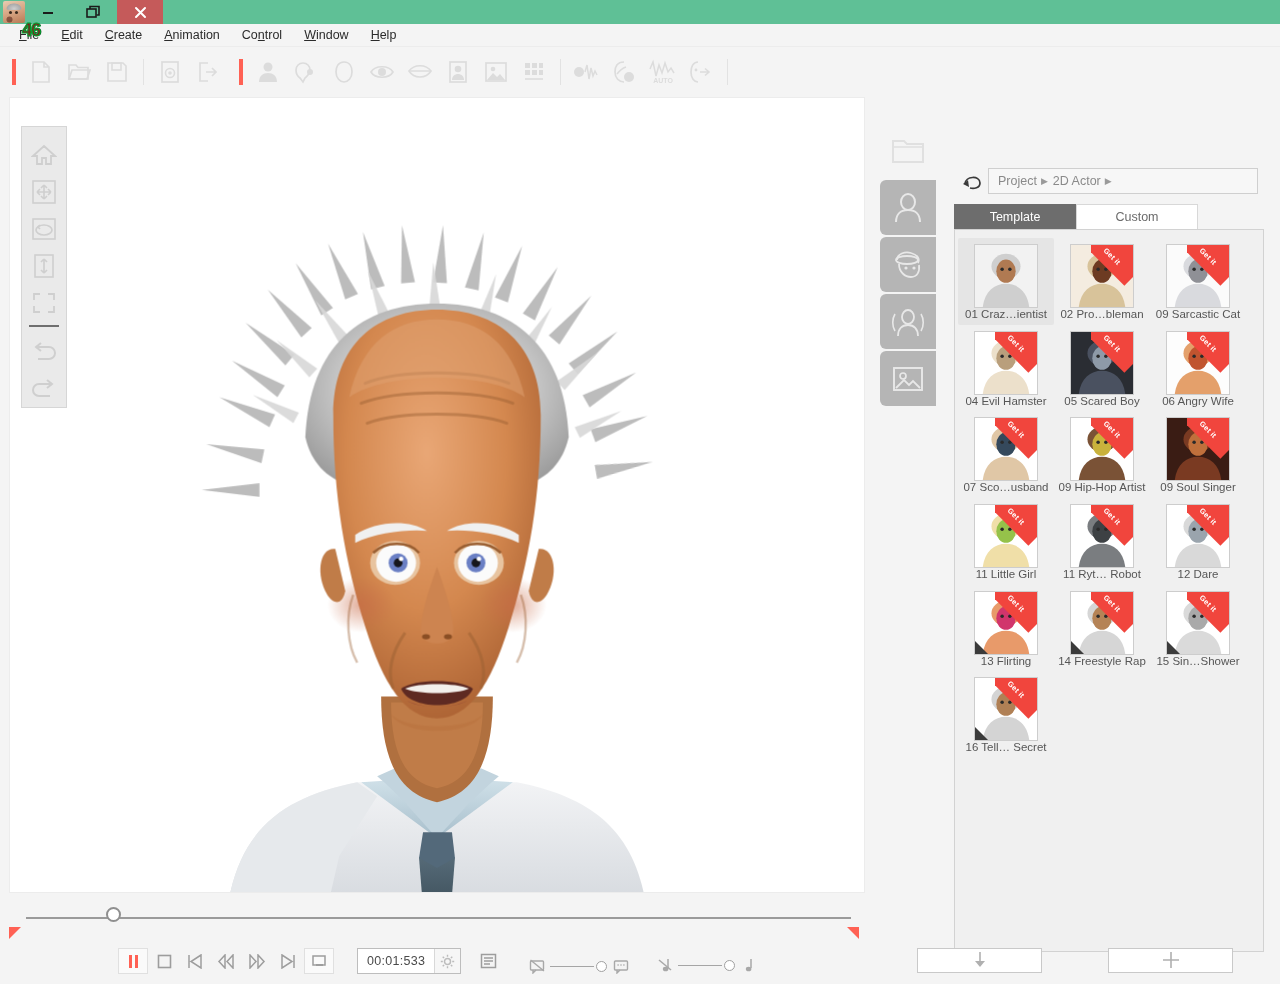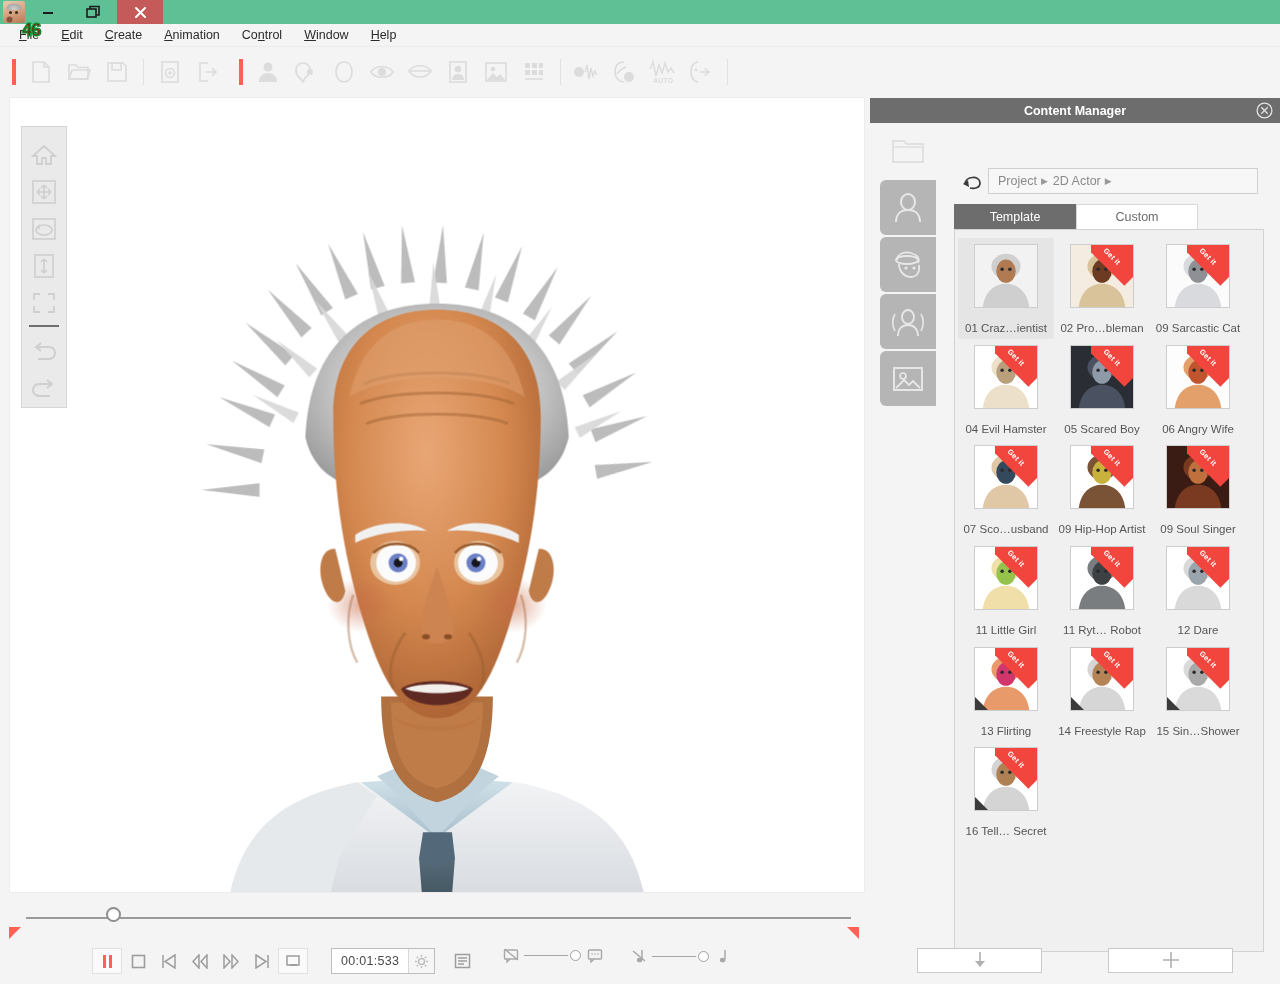--- a/index.html
+++ b/index.html
@@ -112,21 +112,21 @@
   #marker-out {
     left: 847px; top: 927px; border-right: 12px solid #ff6154;
     border-bottom: 12px solid transparent;
   }
 
   
   #transport {
     position: absolute; left: 0; top: 938px; width: 866px; height: 46px;
     display: flex; align-items: center;
   }
-  #transport-inner { display: flex; align-items: flex-start; margin-left: 92px; }
+  #transport-inner { display: flex; align-items: flex-end; margin-left: 118px; }
   .tp-btn {
     width: 30px; height: 26px; display: flex; align-items: center; justify-content: center;
     color: #9d9d9d; margin-right: 1px;
   }
   .tp-btn.boxed { border: 1px solid #e0e0e0; background: #fafafa; }
   #tp-pause { color: #ff6154; }
   .tp-gap { width: 22px; }
   #timecode-wrap {
     display: flex; align-items: center; border: 1px solid #bdbdbd; background: #fff;
     height: 26px; margin-right: 12px;
@@ -213,21 +213,21 @@
   }
   .badge span {
     position: absolute; right: 1px; top: 7px; width: 40px; transform: rotate(45deg);
     font-size: 7.5px; color: #fff; text-align: center; font-weight: bold; letter-spacing:.2px;
   }
   .corner-tri {
     position: absolute; left: 0; bottom: 0; width: 0; height: 0;
     border-left: 13px solid #3b3b3b; border-top: 13px solid transparent;
   }
   .cell-label {
-    font-size: 11.5px; color: #565656; margin-top: 14px; white-space: nowrap;
+    font-size: 11.5px; color: #565656; margin-top: 0; white-space: nowrap;
     text-align: center; line-height: 1.1;
   }
   #cm-footer {
     position: absolute; left: 0; bottom: 0; width: 410px; height: 48px;
     display: flex; align-items: center; justify-content: space-around; padding: 0 14px;
   }
   .cm-fbtn {
     width: 125px; height: 25px; border: 1px solid #c9c9c9; background: #fff;
     display: flex; align-items: center; justify-content: center; color: #b0b0b0;
   }
@@ -730,29 +730,20 @@
         <svg width="14" height="17" viewBox="0 0 14 17">
             <path d="M9 2 v9" stroke="currentColor" stroke-width="1.5" fill="none"></path>
             <ellipse cx="6.6" cy="12" rx="2.8" ry="2.3" fill="currentColor"></ellipse>
           </svg>
       </div>
     </div>
   </div>
 </div>
 
 <div id="cm">
-  <div id="cm-header">
-    <div id="cm-title">Content Manager</div>
-    <div id="cm-close">
-      <svg width="17" height="17" viewBox="0 0 17 17">
-          <circle cx="8.5" cy="8.5" r="7.4" fill="none" stroke="currentColor" stroke-width="1.3"></circle>
-          <path d="M5.3 5.3 L11.7 11.7 M11.7 5.3 L5.3 11.7" stroke="currentColor" stroke-width="1.3"></path>
-        </svg>
-    </div>
-  </div>
 
   <div id="cm-body">
     <div id="cm-rail">
       <div class="rail-btn active">
         <svg width="34" height="28" viewBox="0 0 34 28">
             <path d="M2 25 V4 h11 l3 3 h16 V25 Z" fill="none" stroke="currentColor" stroke-width="2"></path>
             <path d="M2 10 h30" stroke="currentColor" stroke-width="1.6"></path>
           </svg>
       </div>
       <div class="rail-btn">

